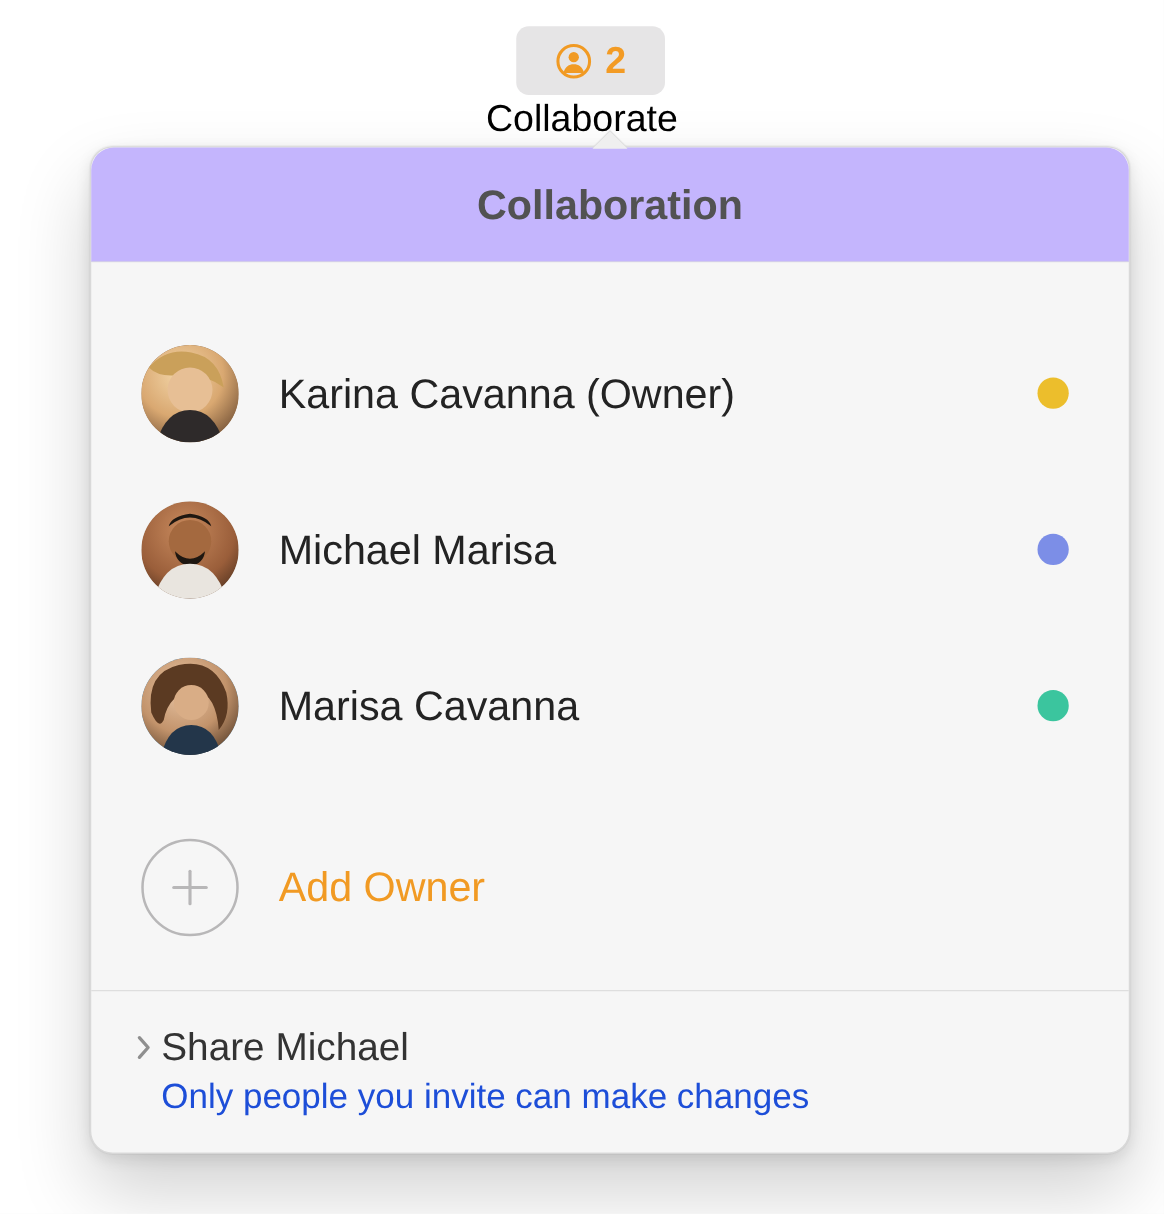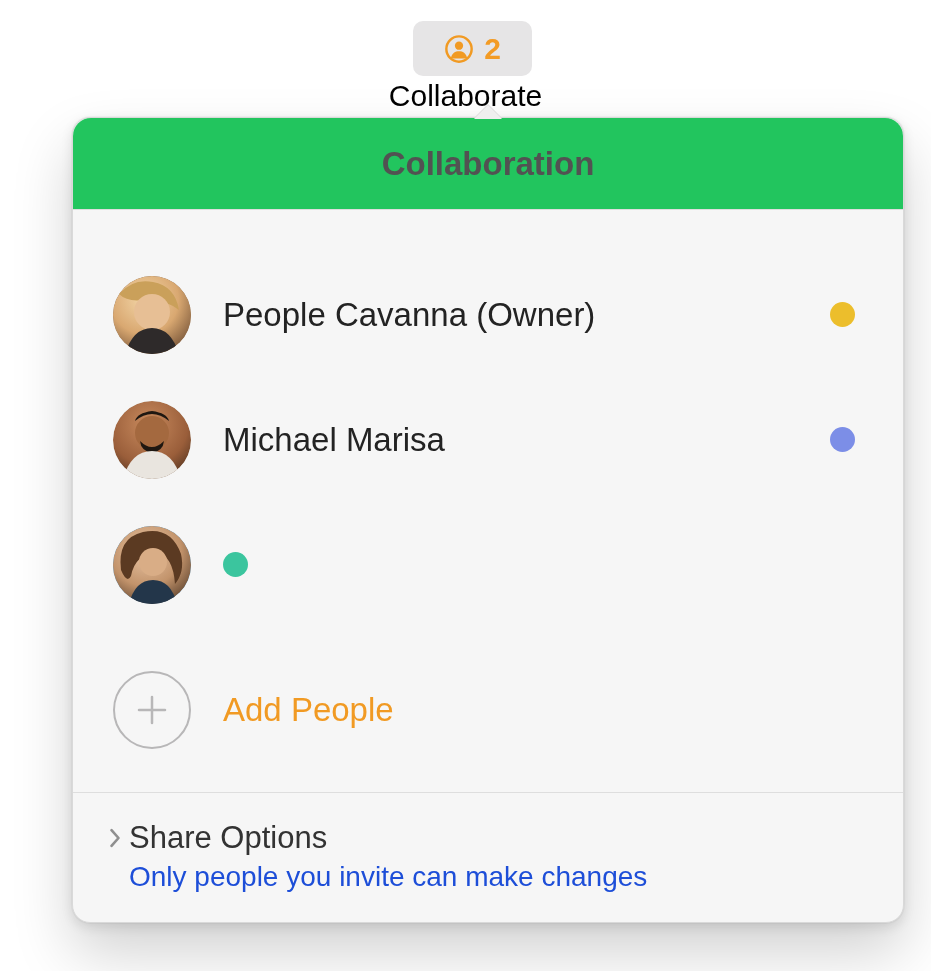--- a/index.html
+++ b/index.html
@@ -70,21 +70,21 @@
     }
     .popover-header {
       height: 92px;
       display: flex;
       align-items: center;
       justify-content: center;
       font-size: 33px;
       font-weight: 600;
       color: #525252;
       border-bottom: 1px solid #dedede;
-      background: #22c55e;
+      background: #c4b5fd;
       border-top-left-radius: 18px;
       border-top-right-radius: 18px;
     }
 
     .participants {
       padding: 42px 40px 0 40px;
     }
     .participant-row {
       display: flex;
       align-items: center;
@@ -196,21 +196,21 @@
                 <stop offset="100%" stop-color="#6e4d33"></stop>
             </radialGradient>
           </defs>
           <rect width="78" height="78" fill="#a27a52"></rect>
           <circle cx="39" cy="39" r="39" fill="url(#g1)"></circle>
           <path d="M6 18 Q20 2 40 6 Q62 10 66 34 Q50 22 30 24 Q14 26 6 18 Z" fill="#caa05a"></path>
           <circle cx="39" cy="36" r="18" fill="#e7bf95"></circle>
           <path d="M12 78 Q20 52 39 52 Q58 52 66 78 Z" fill="#2e2a2a"></path>
         </svg>
       </div>
-      <div class="participant-name">People Cavanna (Owner)</div>
+      <div class="participant-name">Karina Cavanna (Owner)</div>
       <div class="presence-dot presence-yellow"></div>
     </div>
 
     <div class="participant-row">
       <div class="avatar">
         <svg viewBox="0 0 78 78">
           <defs>
             <radialGradient id="g2" cx="45%" cy="30%" r="85%">
               <stop offset="0%" stop-color="#c98b5e"></stop>
                 <stop offset="60%" stop-color="#9a5e3a"></stop>
@@ -239,39 +239,40 @@
                 <stop offset="100%" stop-color="#4a3322"></stop>
             </radialGradient>
           </defs>
           <rect width="78" height="78" fill="#6a8aa0"></rect>
           <circle cx="39" cy="39" r="39" fill="url(#g3)"></circle>
           <path d="M8 44 Q4 12 30 6 Q58 0 68 28 Q72 46 62 58 Q60 30 44 26 Q22 28 18 50 Q14 58 8 44 Z" fill="#5b3a22"></path>
           <circle cx="40" cy="36" r="14" fill="#d9ad86"></circle>
           <path d="M16 78 Q22 54 40 54 Q58 54 64 78 Z" fill="#23364a"></path>
         </svg>
       </div>
+      <div class="participant-name">Marisa Cavanna</div>
       <div class="presence-dot presence-teal"></div>
     </div>
 
     <div class="add-people-row">
       <div class="add-circle">
         <svg viewBox="0 0 40 40" width="40" height="40">
           <line x1="20" y1="7" x2="20" y2="33"></line>
           <line x1="7" y1="20" x2="33" y2="20"></line>
         </svg>
       </div>
-      <div class="add-people-label">Add People</div>
+      <div class="add-people-label">Add Owner</div>
     </div>
 
   </div>
 
   <div class="footer">
     <div class="chev">
       <svg viewBox="0 0 16 24" width="14" height="22">
         <path d="M4 3 L12 12 L4 21" fill="none" stroke="#8f8f8f" stroke-width="3" stroke-linecap="round" stroke-linejoin="round"></path>
       </svg>
     </div>
     <div class="footer-text">
-      <div class="footer-title">Share Options</div>
+      <div class="footer-title">Share Michael</div>
       <div class="footer-sub">Only people you invite can make changes</div>
     </div>
   </div>
 </div>
 
 </body></html>

